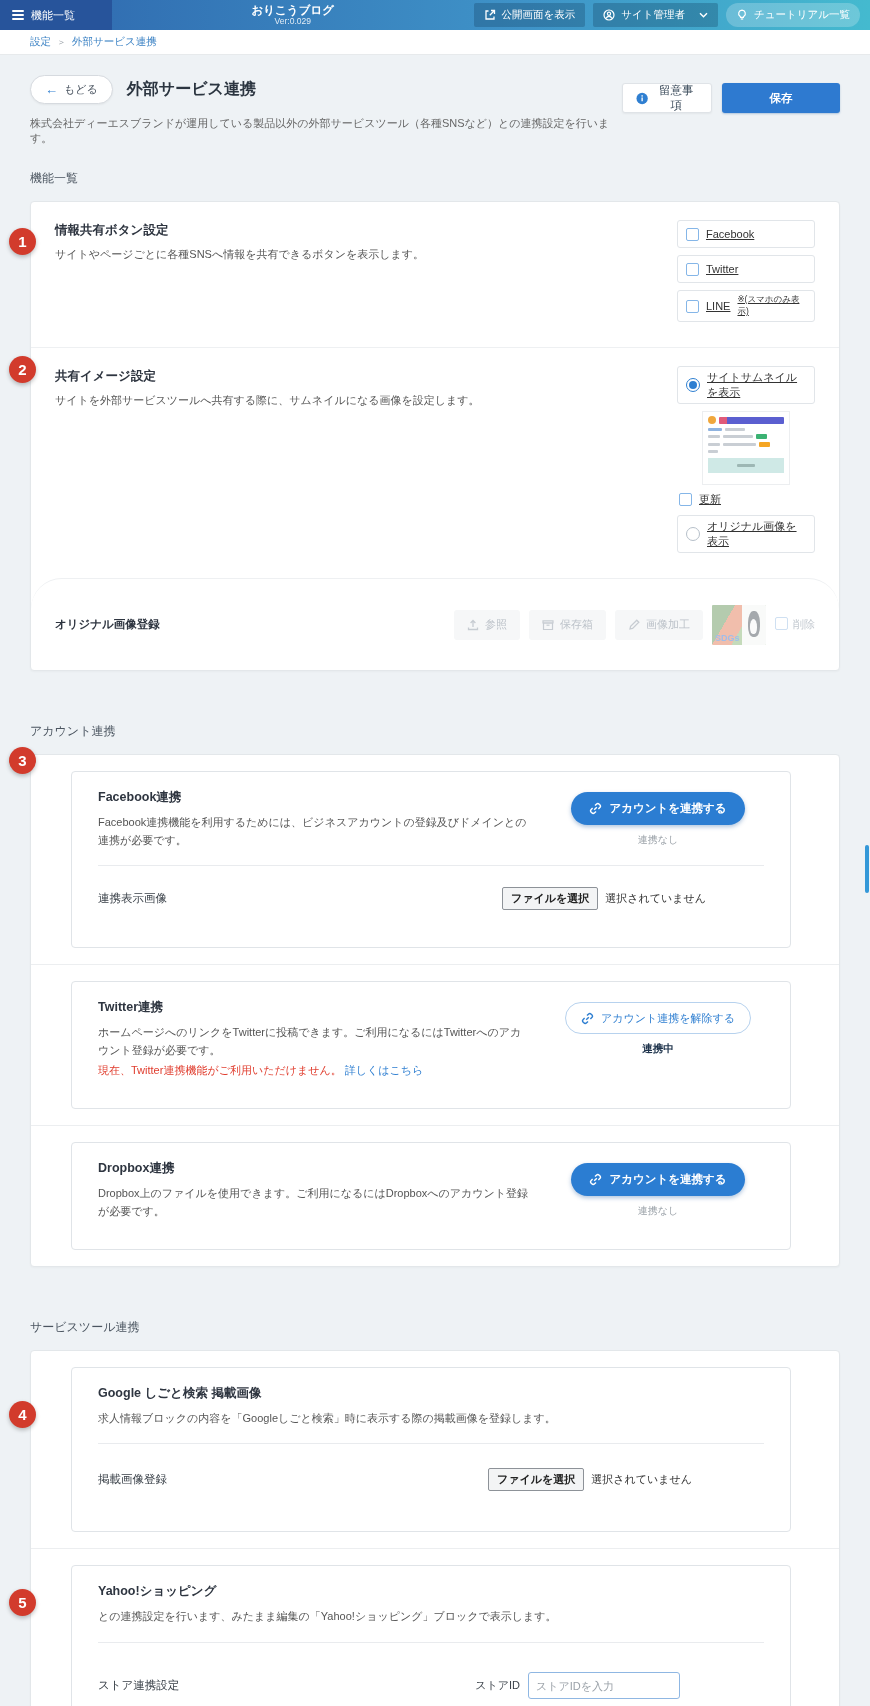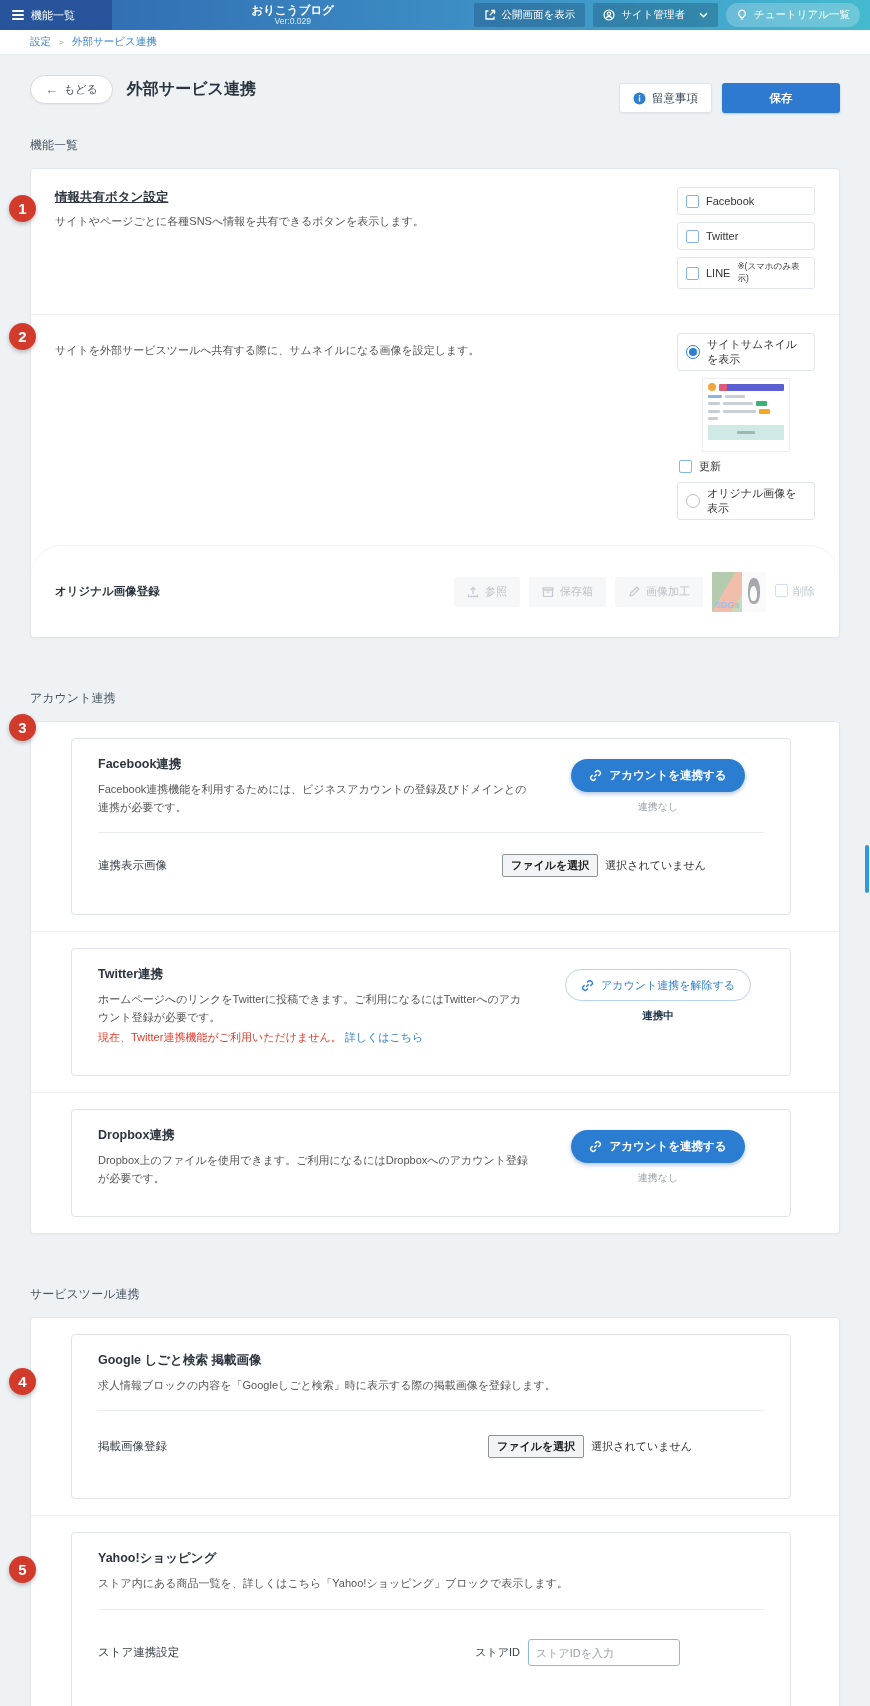--- a/index.html
+++ b/index.html
@@ -71,23 +71,23 @@
     box-shadow:0 1px 2px rgba(0,0,0,.03);
   }
   .badge {
     position:absolute; left:-22px; width:27px; height:27px; border-radius:50%;
     background:#d23b2c; color:#fff; font-size:15px; font-weight:bold;
     display:flex; align-items:center; justify-content:center; box-shadow:0 2px 4px rgba(0,0,0,.25); z-index:3;
   }
   .basic-row { position:relative; display:flex; padding:18px 24px; }
   .basic-row + .basic-row { border-top:1px solid #eef0f2; }
   .row-left { flex:1; padding-top:2px; padding-right:30px; }
-  .row-title { font-size:12.5px; font-weight:bold; color:#2e3540;text-decoration:underline; }
+  .row-title { font-size:12.5px; font-weight:bold; color:#2e3540; }
   .row-desc { margin-top:7px; font-size:11px; color:#555; line-height:1.6; }
-  .row-right { width:138px; margin-left:auto; flex:none; }
+  .row-right { width:138px; margin-left:auto; flex:none;text-decoration:underline; }
   .opt-box {
     display:flex; align-items:center; gap:7px; border:1px solid #e1e5e9; border-radius:3px;
     background:#fff; min-height:28px; padding:3px 8px; margin-bottom:7px; font-size:11px; color:#333; cursor:pointer;
   }
   .opt-note { font-size:8.5px; color:#333; }
   .checkbox { width:13px; height:13px; border:1.5px solid #85b6e8; border-radius:2px; background:#fff; flex:none; cursor:pointer; }
   .checkbox.muted { border-color:#cfe0f2; }
   .radio { width:14px; height:14px; border:1.5px solid #b6bfc9; border-radius:50%; background:#fff; flex:none; position:relative; cursor:pointer; }
   .radio.selected { border-color:#2f7fd1; }
   .radio.selected::after { content:""; position:absolute; inset:2px; border-radius:50%; background:#2f7fd1; }
@@ -214,20 +214,21 @@
 
   <div class="page-head">
     <div class="ph-left">
       <div class="back-row">
         <button class="back-btn">
           <span class="back-arrow">←</span>
           <span>もどる</span>
         </button>
         <div class="page-title">外部サービス連携</div>
       </div>
+      <div class="page-desc">株式会社ディーエスブランドが運用している製品以外の外部サービスツール（各種SNSなど）との連携設定を行います。</div>
     </div>
     <div class="ph-actions">
       <button class="notes-btn">
         <svg width="13" height="13" viewBox="0 0 13 13">
             <circle cx="6.5" cy="6.5" r="6" fill="#2f7fd1"></circle>
             <rect x="5.8" y="5.4" width="1.4" height="4" fill="#fff"></rect>
             <rect x="5.8" y="3" width="1.4" height="1.5" fill="#fff"></rect>
           </svg>
         <span>留意事項</span>
       </button>
@@ -258,20 +259,21 @@
           <span class="checkbox"></span>
           <span>LINE</span>
           <span class="opt-note">※(スマホのみ表示)</span>
         </div>
       </div>
     </div>
 
     <div class="basic-row" style="min-height:168px;">
       <div class="badge" style="top:8px;">2</div>
       <div class="row-left">
+        <div class="row-title">共有イメージ設定</div>
         <div class="row-desc">サイトを外部サービスツールへ共有する際に、サムネイルになる画像を設定します。</div>
       </div>
       <div class="row-right">
         <div class="opt-box">
           <span class="radio selected"></span>
           <span>サイトサムネイルを表示</span>
         </div>
         <div class="site-thumb">
           <div class="st-head">
             <span class="st-logo"></span>
@@ -448,21 +450,21 @@
             <span class="file-status">選択されていません</span>
           </div>
         </div>
       </div>
     </div>
 
     <div class="service-block">
       <div class="badge" style="top:40px;">5</div>
       <div class="inner-card" style="padding-bottom:26px;">
         <div class="svc-title">Yahoo!ショッピング</div>
-        <div class="svc-desc">ストア内にある商品一覧を、詳しくはこちら「Yahoo!ショッピング」ブロックで表示します。</div>
+        <div class="svc-desc">との連携設定を行います、みたまま編集の「Yahoo!ショッピング」ブロックで表示します。</div>
         <div class="inner-divider"></div>
         <div class="file-row yahoo-row">
           <span class="file-row-label">ストア連携設定</span>
           <div class="file-ctl" style="margin-right:84px;gap:0;">
             <span class="inline-label">ストアID</span>
             <input class="text-input" type="text" placeholder="ストアIDを入力" style="">
           </div>
         </div>
       </div>
     </div>

